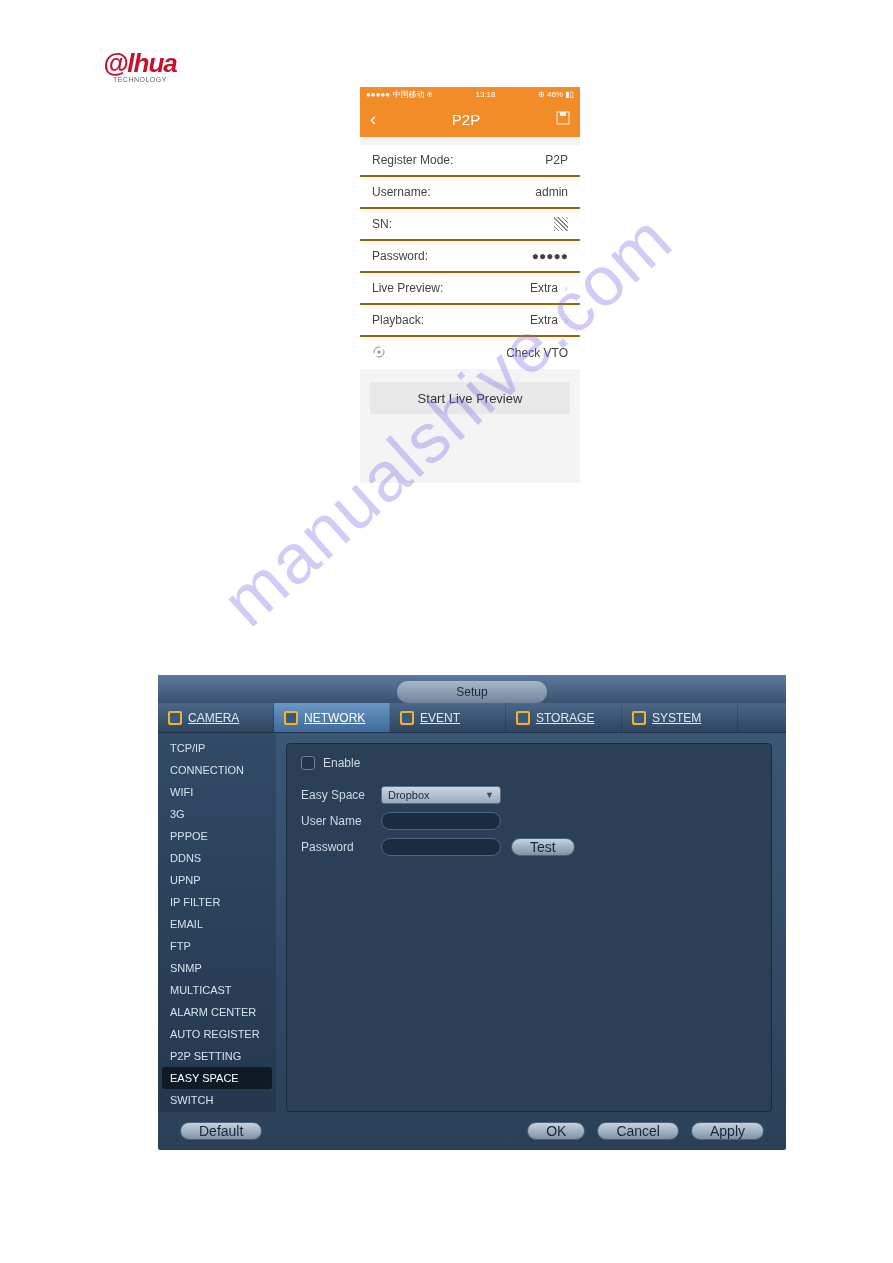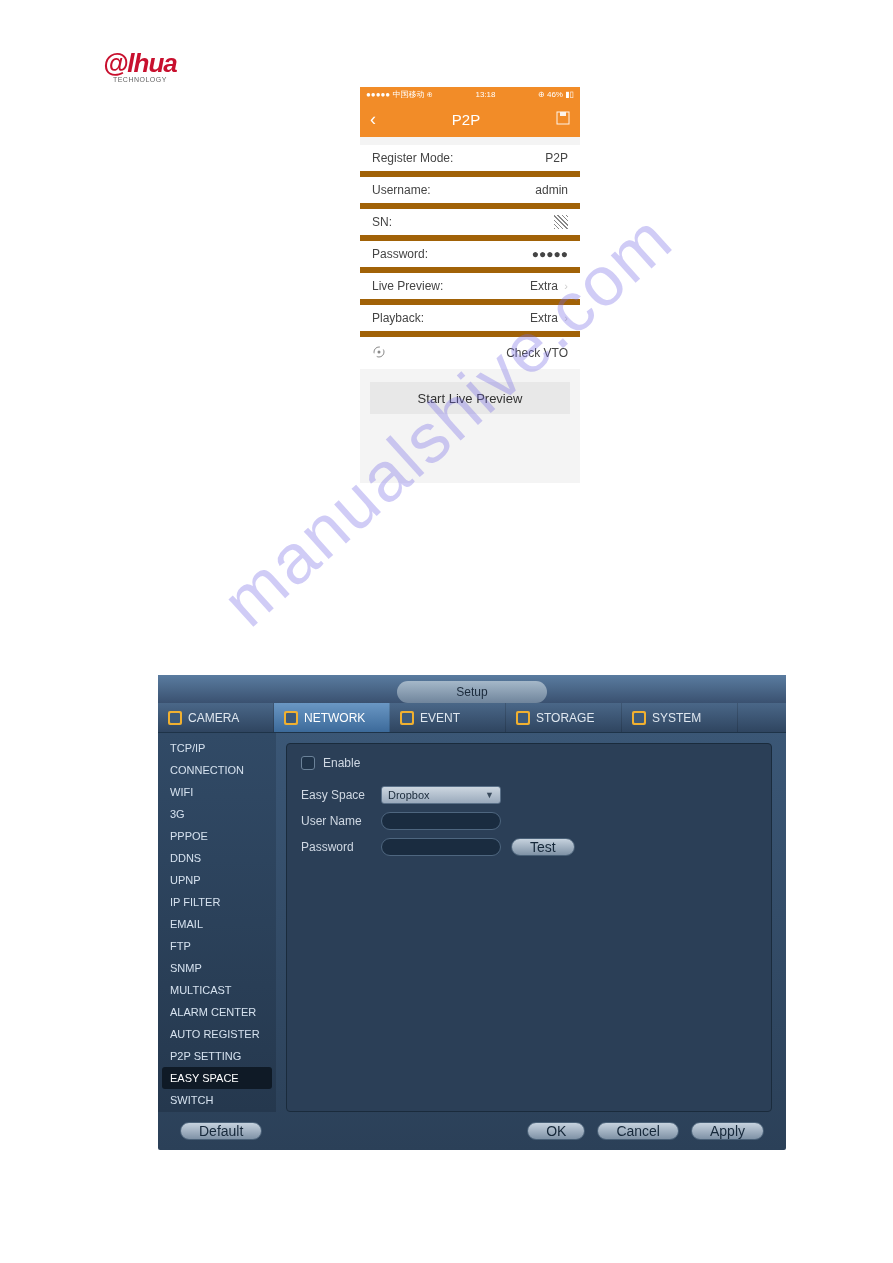--- a/index.html
+++ b/index.html
@@ -89,21 +89,21 @@
   .phone-header .back { font-size: 18px; }
   .phone-header .disk { font-size: 14px; opacity: 0.9; }
 
   .phone-row {
     background: #fff;
     height: 32px;
     display: flex;
     align-items: center;
     justify-content: space-between;
     padding: 0 12px;
-    border-bottom: 6px solid #a16207;
+    border-bottom: 2px solid #a16207;
     font-size: 12px;
     color: #444;
     margin: 0;
   }
   .phone-row.gap { margin-top: 8px; }
   .phone-row .label { color: #444; }
   .phone-row .value { color: #444; }
   .phone-row .chev { color: #ccc; margin-left: 3px; font-size: 11px; }
   .phone-row .qr { width:14px; height:14px; display:inline-block; background: repeating-linear-gradient(45deg,#888 0 1px,transparent 1px 3px); }
   .phone-row.last { border-bottom: none; }
@@ -158,20 +158,21 @@
   .web-nav .item {
     flex: 0 0 116px;
     display:flex;
     align-items:center;
     gap:6px;
     padding: 8px 10px;
     color:#dfe7ef;
     font-size:12px;
     border-right:1px solid rgba(0,0,0,0.15);
     cursor:pointer;
+    text-decoration:underline;
   }
   .web-nav .item.active {
     background: linear-gradient(to bottom,#6a97c4,#3c6a9a);
     color:#fff;
   }
   .web-nav .item .nicon {
     width:14px; height:14px; display:inline-block; background:#f0b030; border-radius:2px; position:relative;
   }
   .web-nav .item .nicon::after { content:""; position:absolute; inset:2px; background:#3d5a7a; border-radius:1px; }
 

